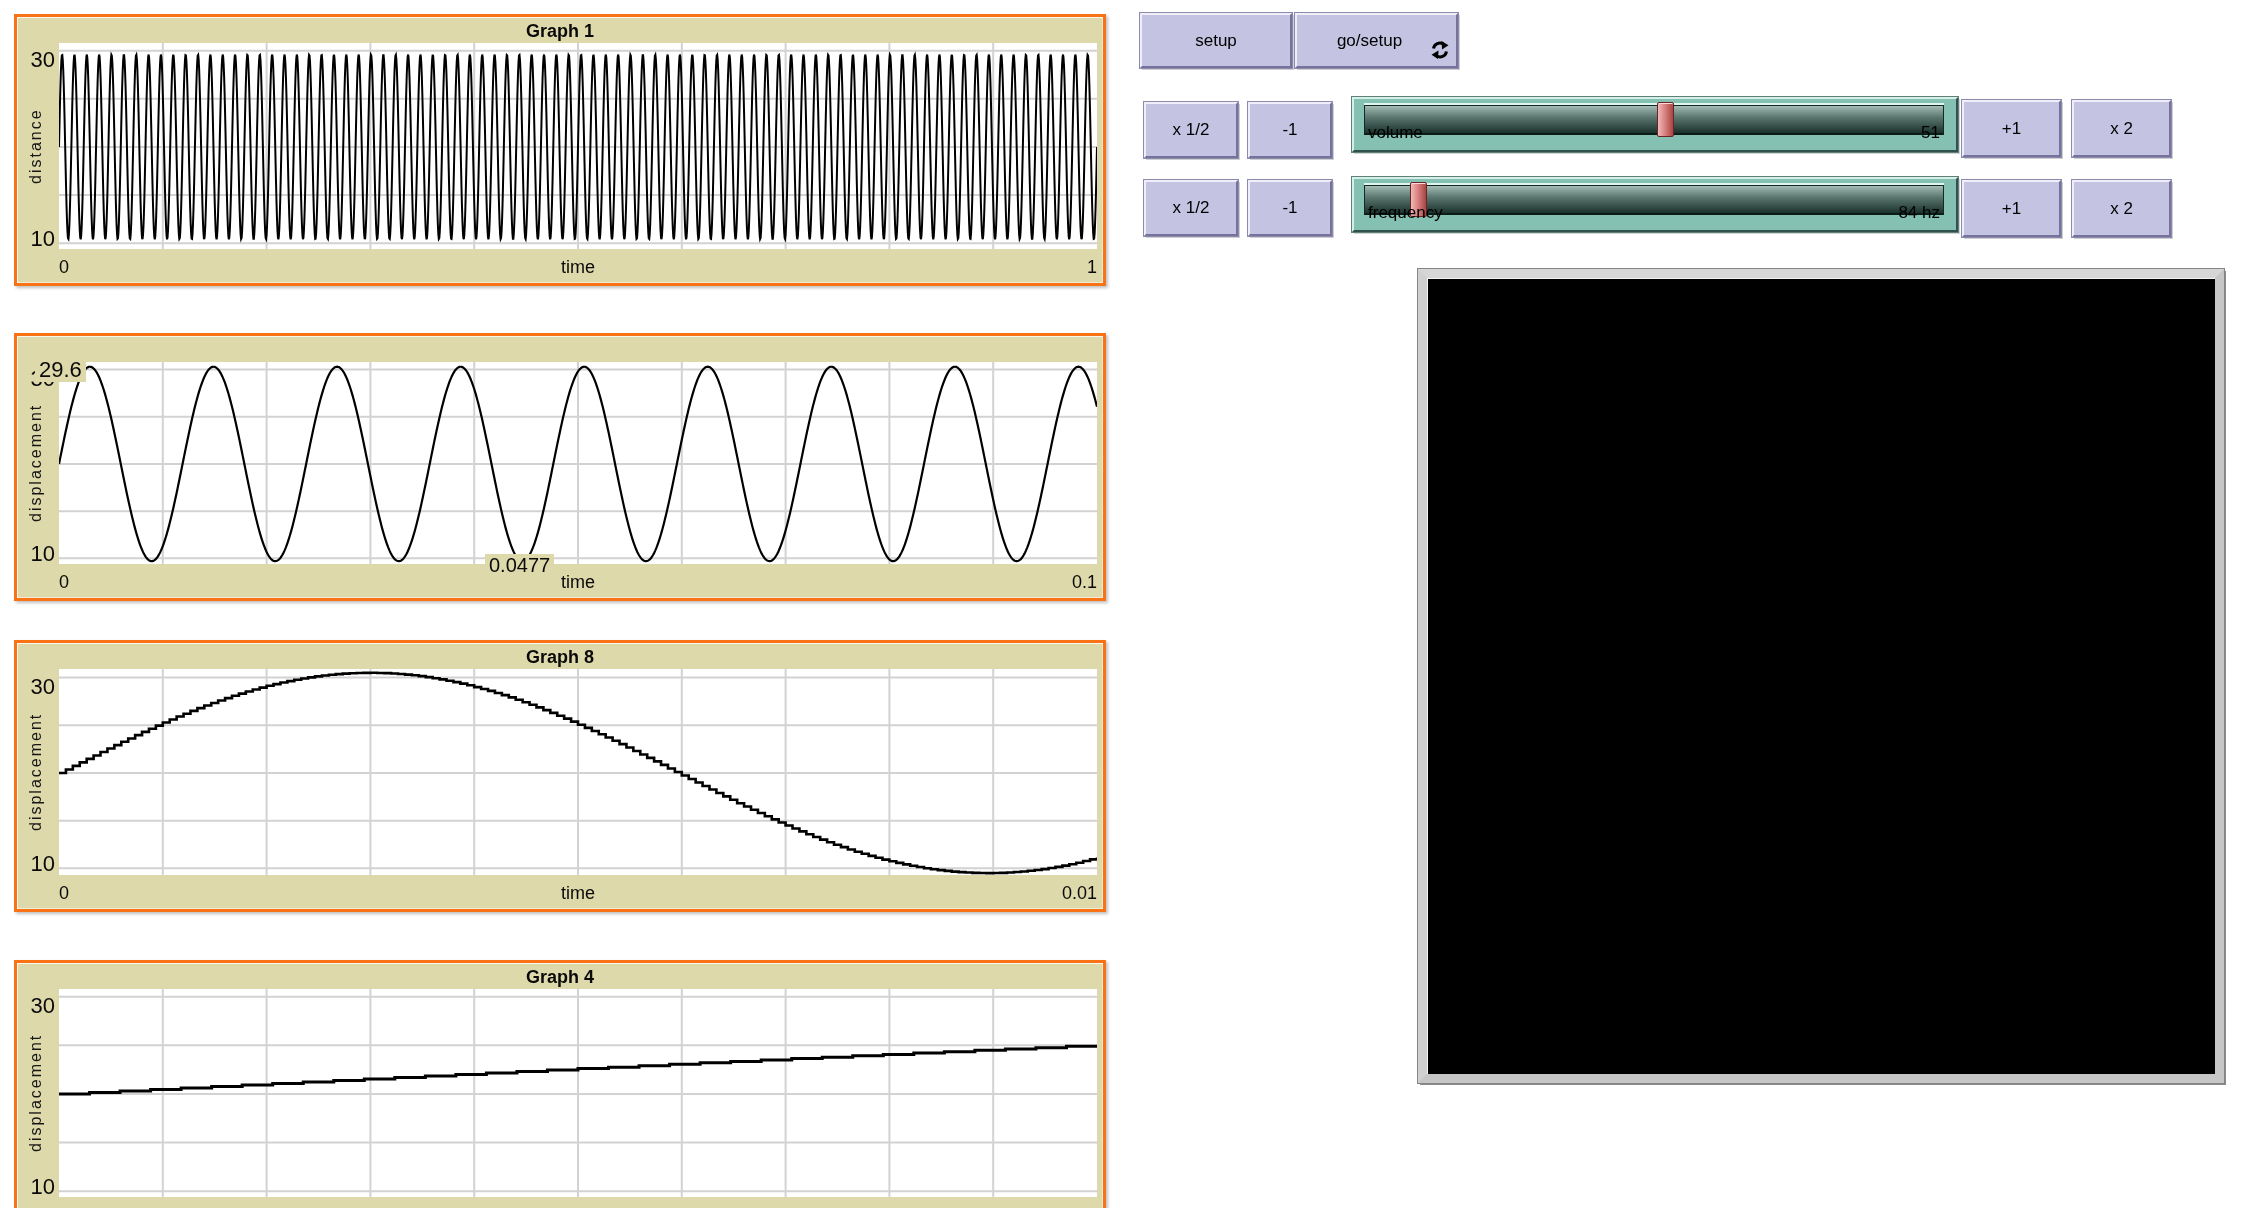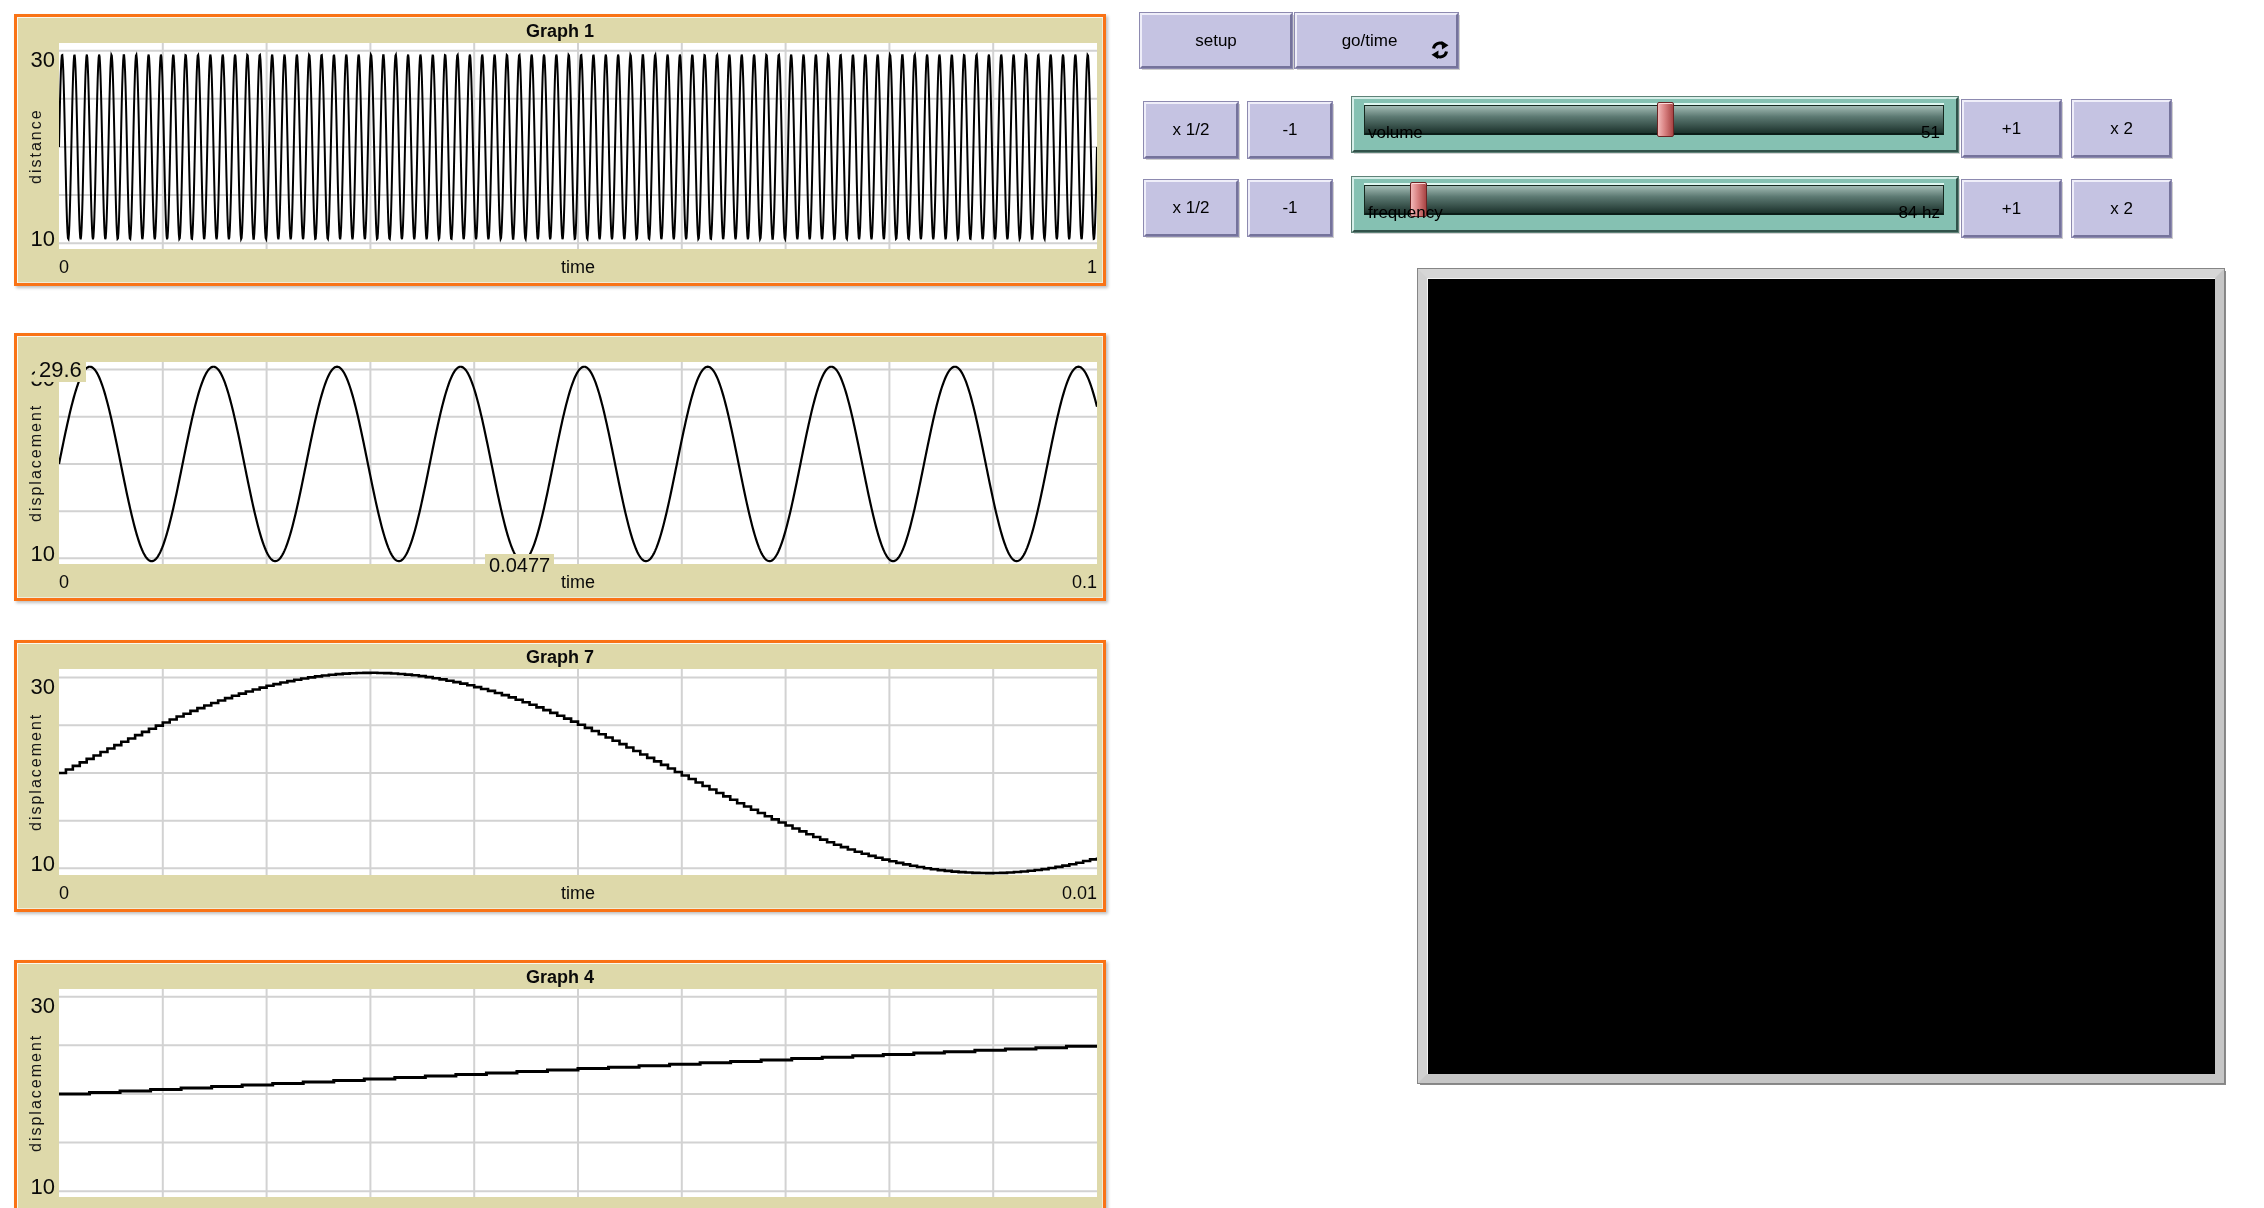--- a/index.html
+++ b/index.html
@@ -138,21 +138,21 @@
     <div class="xaxis-row" style="top: 236px; width: 1038px;">
       <span class="xmin">0</span>
       <span class="xname">time</span>
       <span class="xmax">0.1</span>
     </div>
   <div class="plot-annot annot-top-left">29.6</div>
       <div class="plot-annot annot-bottom-center">0.0477</div>
     </div>
 
   <div class="plot-panel" style="top: 640px; height: 272px;">
-    <div class="plot-title">Graph 7</div>
+    <div class="plot-title">Graph 8</div>
     <div class="ylab" style="height: 206px;">displacement</div>
     <div class="ytick ytick-top" style="top: 30.5833px;">30</div>
     <div class="ytick ytick-bottom" style="top: 208.324px;">10</div>
     <div class="plot-area" style="width: 1038px; height: 206px;"><svg width="1038" height="206">
           <line x1="103.80000000000001" x2="103.80000000000001" y1="0" y2="206" stroke="#d2d2d2" stroke-width="2"></line>
           <line x1="207.60000000000002" x2="207.60000000000002" y1="0" y2="206" stroke="#d2d2d2" stroke-width="2"></line>
           <line x1="311.4" x2="311.4" y1="0" y2="206" stroke="#d2d2d2" stroke-width="2"></line>
           <line x1="415.20000000000005" x2="415.20000000000005" y1="0" y2="206" stroke="#d2d2d2" stroke-width="2"></line>
           <line x1="519" x2="519" y1="0" y2="206" stroke="#d2d2d2" stroke-width="2"></line>
           <line x1="622.8" x2="622.8" y1="0" y2="206" stroke="#d2d2d2" stroke-width="2"></line>
@@ -201,21 +201,21 @@
       <span class="xmax">0.001</span>
     </div>
   </div>
 </div>
 
 <div class="btn" style="left:1140px;top:13px;width:152px;height:55px;">
   <span>setup</span>
 </div>
 
 <div class="btn" style="left:1295px;top:13px;width:163px;height:55px;">
-  <span style="margin-right:14px;">go/time</span>
+  <span style="margin-right:14px;">go/setup</span>
   <svg class="forever-icon" viewBox="0 0 18 18">
     <path d="M2.5 7.5 A 6.5 6.5 0 0 1 12.5 3.2" fill="none" stroke="#000" stroke-width="3"></path>
     <polygon points="10.5,0 17.5,4.2 11,8.6" fill="#000"></polygon>
     <path d="M15.5 10.5 A 6.5 6.5 0 0 1 5.5 14.8" fill="none" stroke="#000" stroke-width="3"></path>
     <polygon points="7.5,9.4 0.5,13.8 7,18" fill="#000"></polygon>
   </svg>
 </div>
 
 <div class="btn" style="left:1144px;top:102px;width:94px;height:56px;">
   <span>x 1/2</span>

